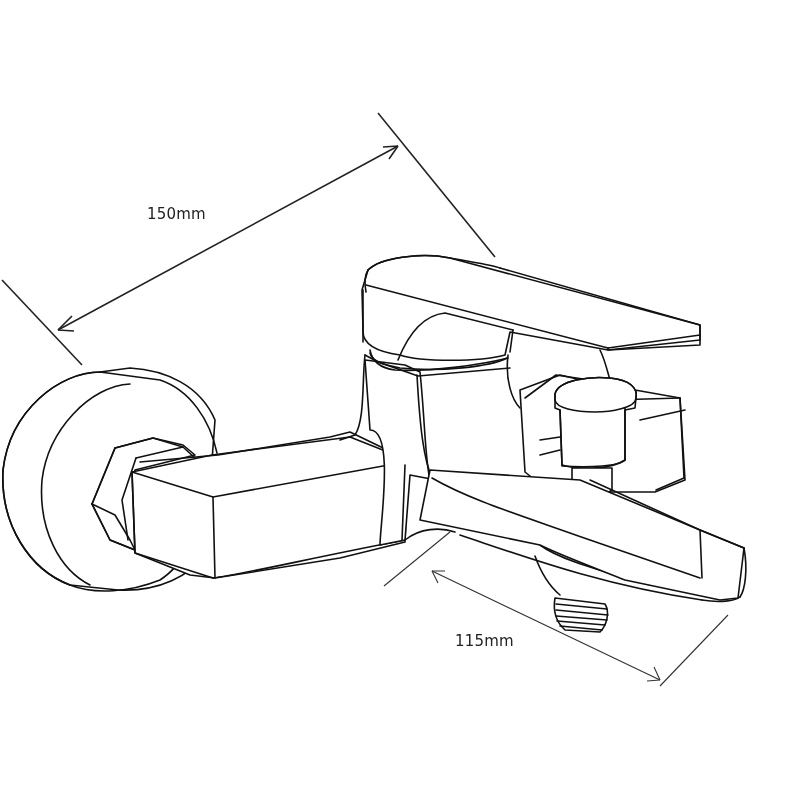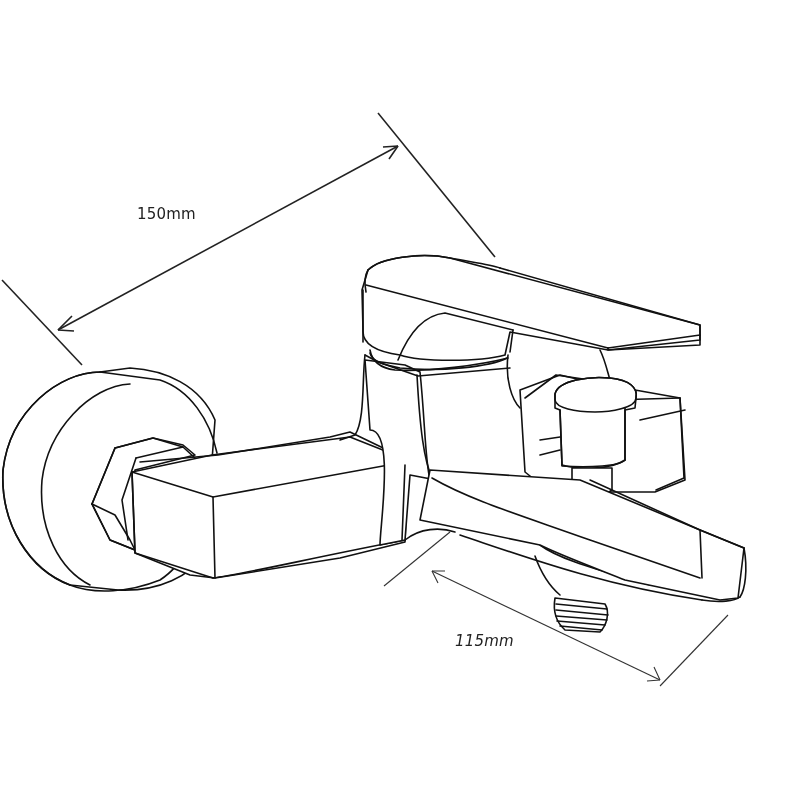--- a/index.html
+++ b/index.html
@@ -119,14 +119,14 @@
 
   <g>
     <line class="dim-thin" x1="384" y1="586" x2="450" y2="532"></line>
     <line class="dim-thin" x1="660" y1="686" x2="728" y2="615"></line>
     <line class="dim-thin" x1="432" y1="571" x2="660" y2="680"></line>
     <path class="dim-thin" d="M432,571 L445,571 M432,571 L438,583"></path>
     <path class="dim-thin" d="M660,680 L654,667 M660,680 L647,681"></path>
   </g>
 </svg>
 
-<div class="label" style="left:137px; top:205px;">150mm</div>
-<div class="label" style="left:455px; top:632px;font-style:italic;">115mm</div>
+<div class="label" style="left:147px; top:205px;">150mm</div>
+<div class="label" style="left:455px; top:632px;">115mm</div>
 
 </body></html>

